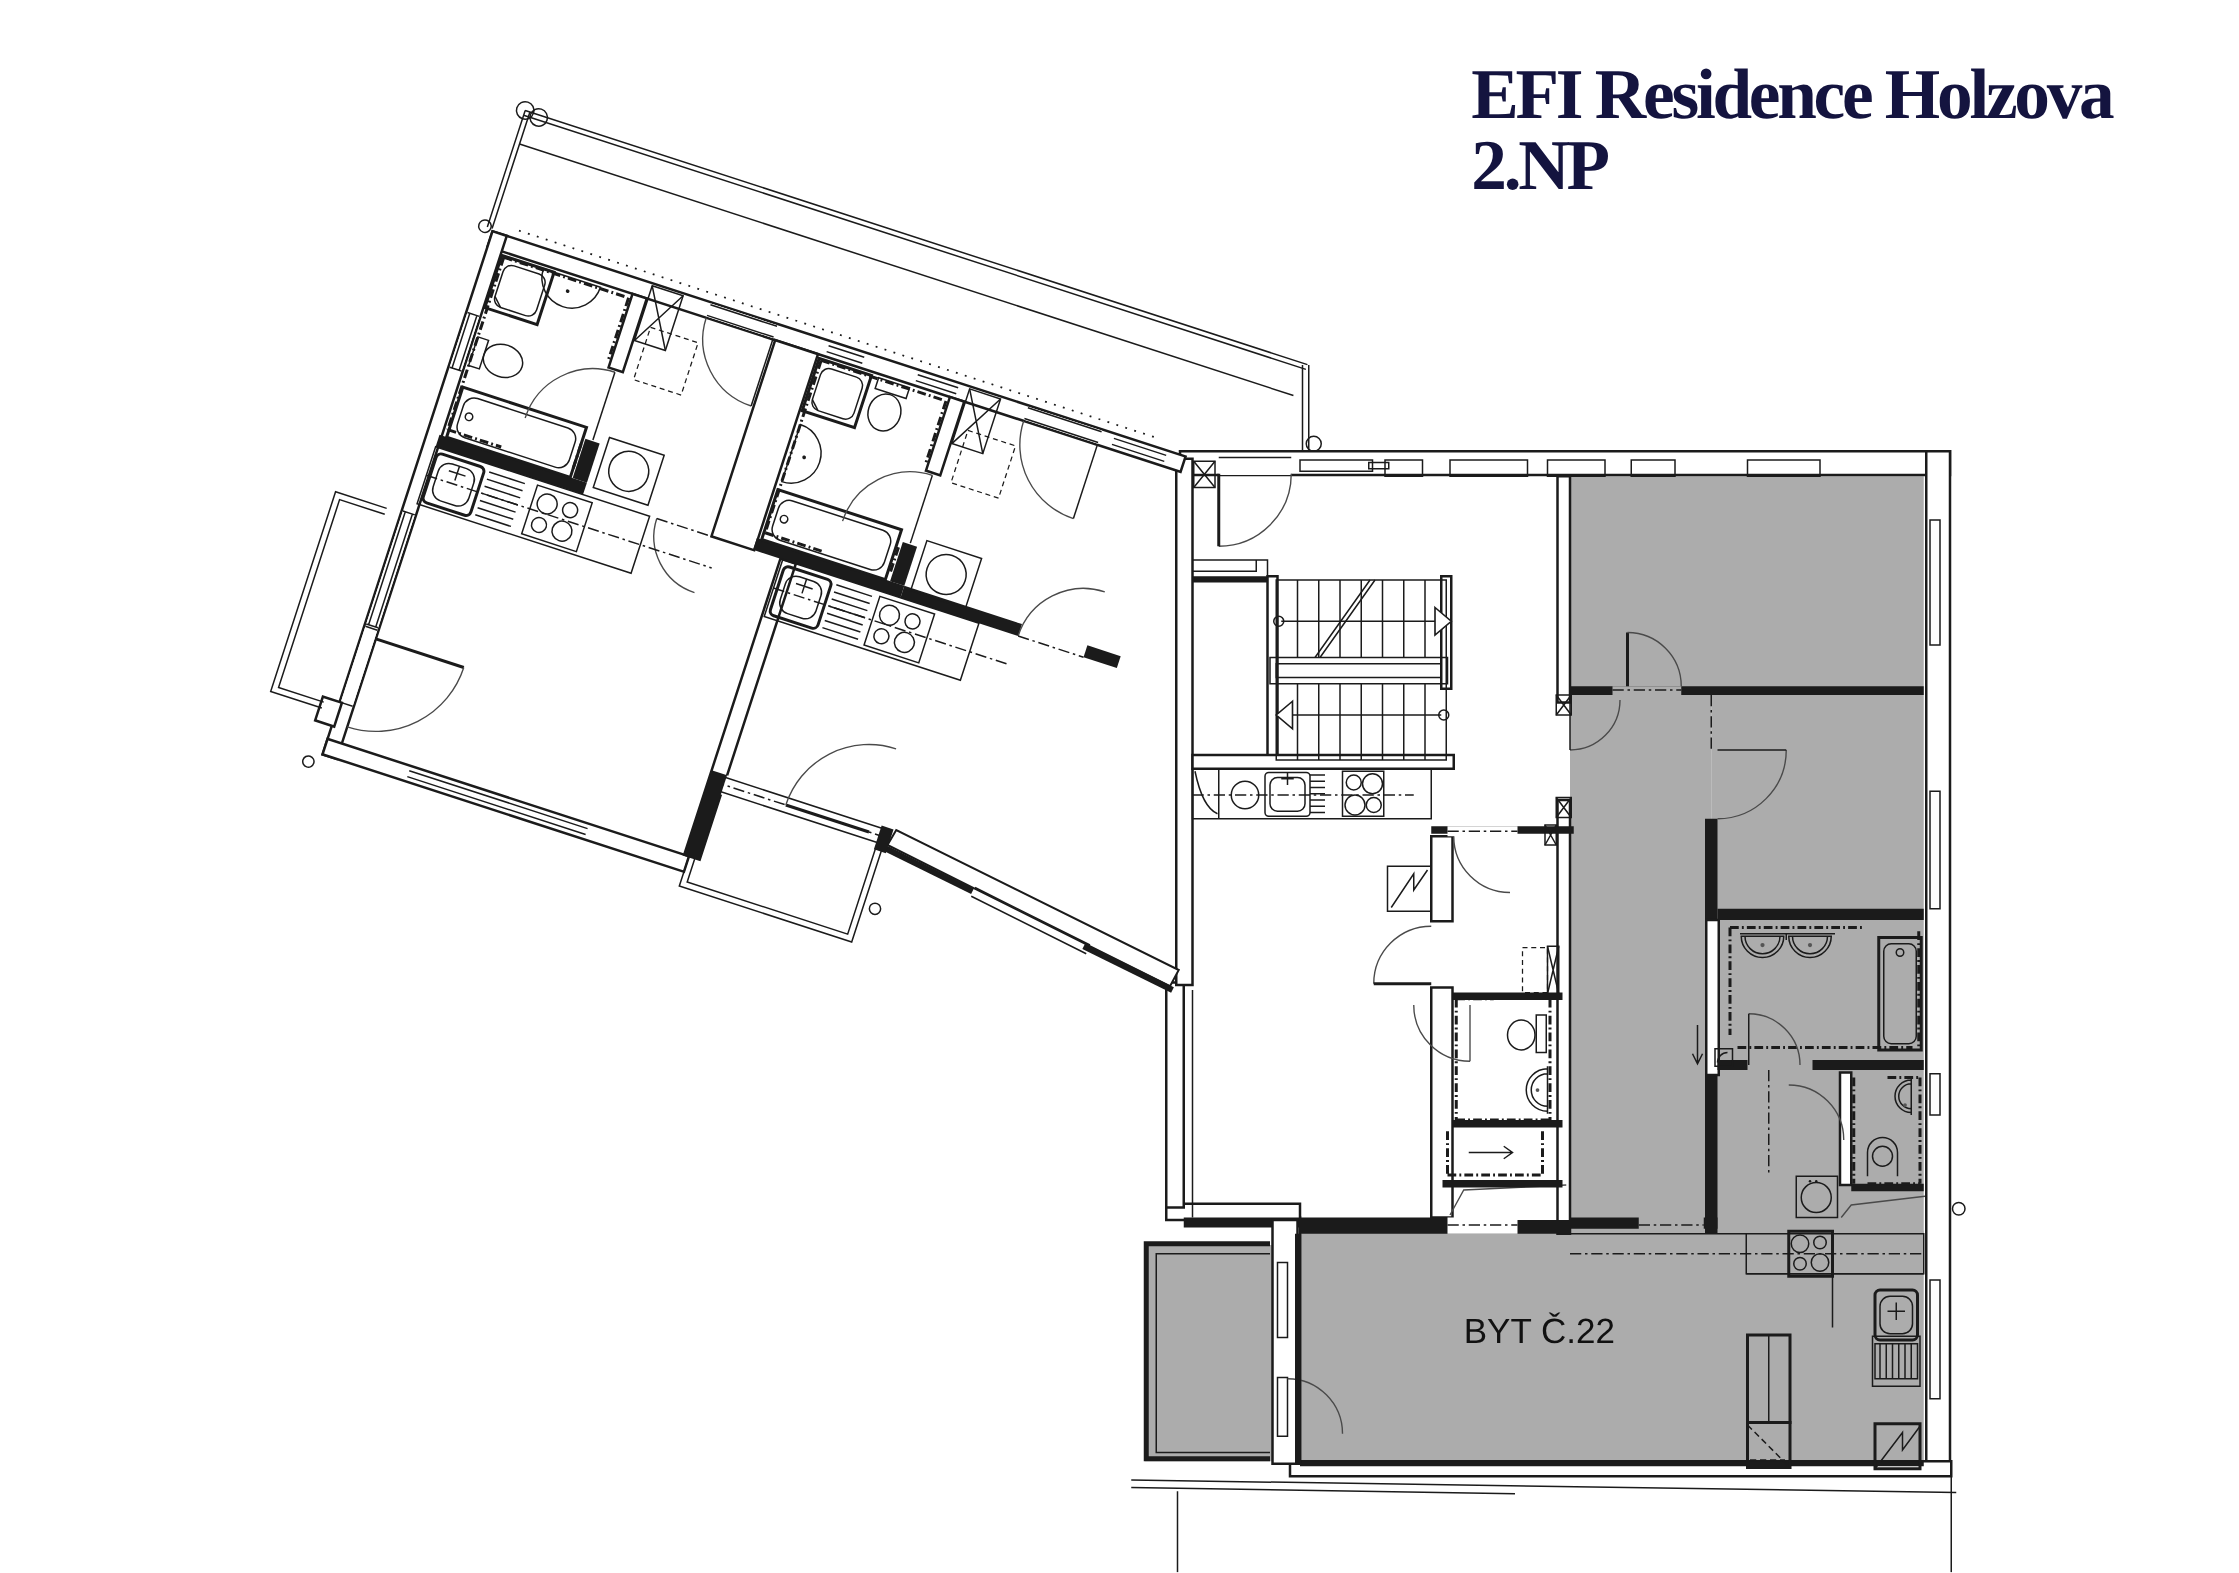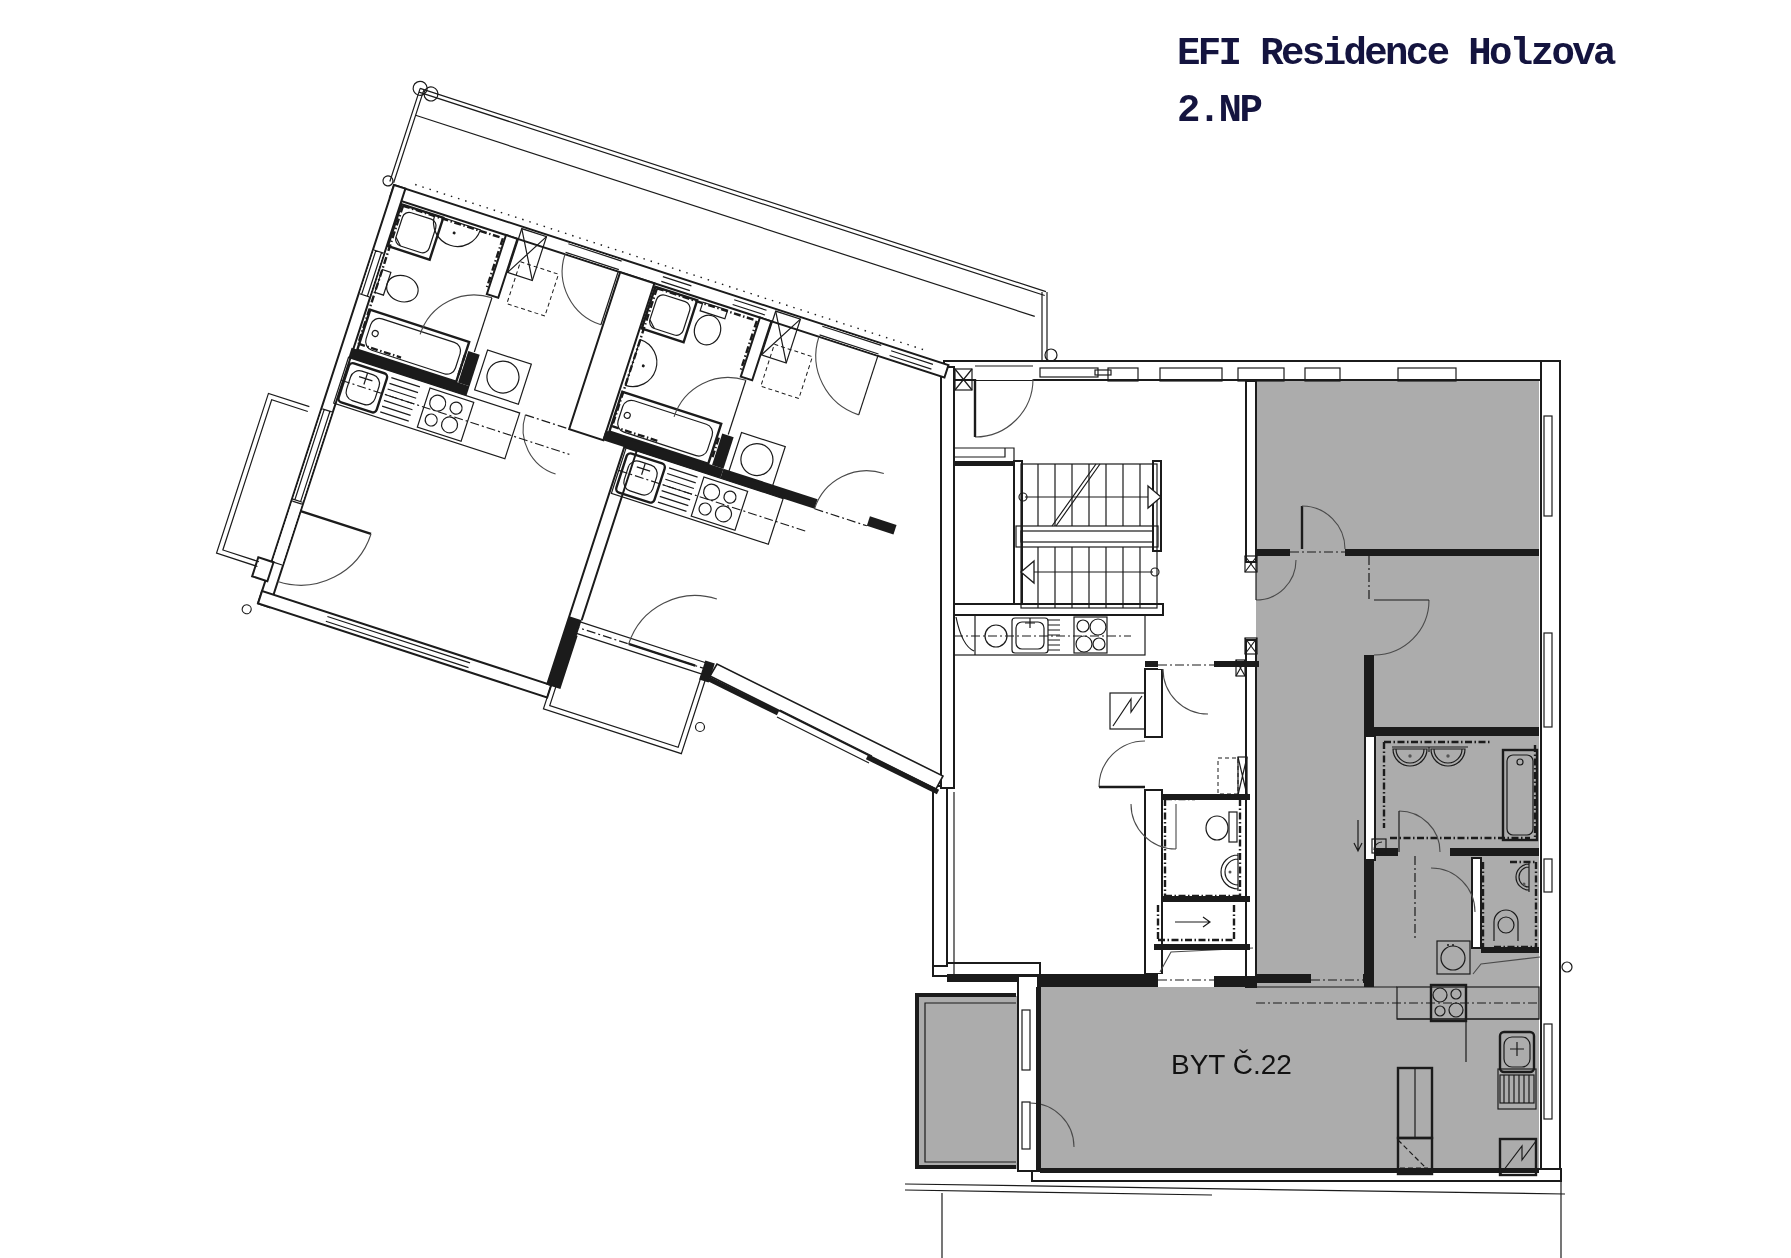--- a/index.html
+++ b/index.html
@@ -1,18 +1,18 @@
 <!DOCTYPE html>
 <html><head>
 <meta charset="utf-8">
 <style>
   html,body{margin:0;padding:0;background:#fff;}
   .page{width:1791px;height:1258px;position:relative;overflow:hidden;background:#fff;}
-  .title{position:absolute;left:1177px;top:26px;color:#14143f;
-    font-family:Liberation Mono, monospace;font-weight:bold;font-size:39px;line-height:57px;letter-spacing:-2.6px;}
+  .title{position:absolute;left:1177px;top:47px;color:#14143f;
+    font-family:Liberation Serif, serif;font-weight:bold;font-size:57px;line-height:57px;letter-spacing:-2.6px;}
   svg text{font-family:"Liberation Sans",sans-serif;}
 </style>
 </head>
 <body>
 <div class="page">
 
 <svg width="1791" height="1258" viewBox="0 0 1791 1258">
 <style>
   .W{fill:#ffffff;stroke:#1b1b1b;stroke-width:2;}
   .S{fill:#1b1b1b;stroke:none;}

